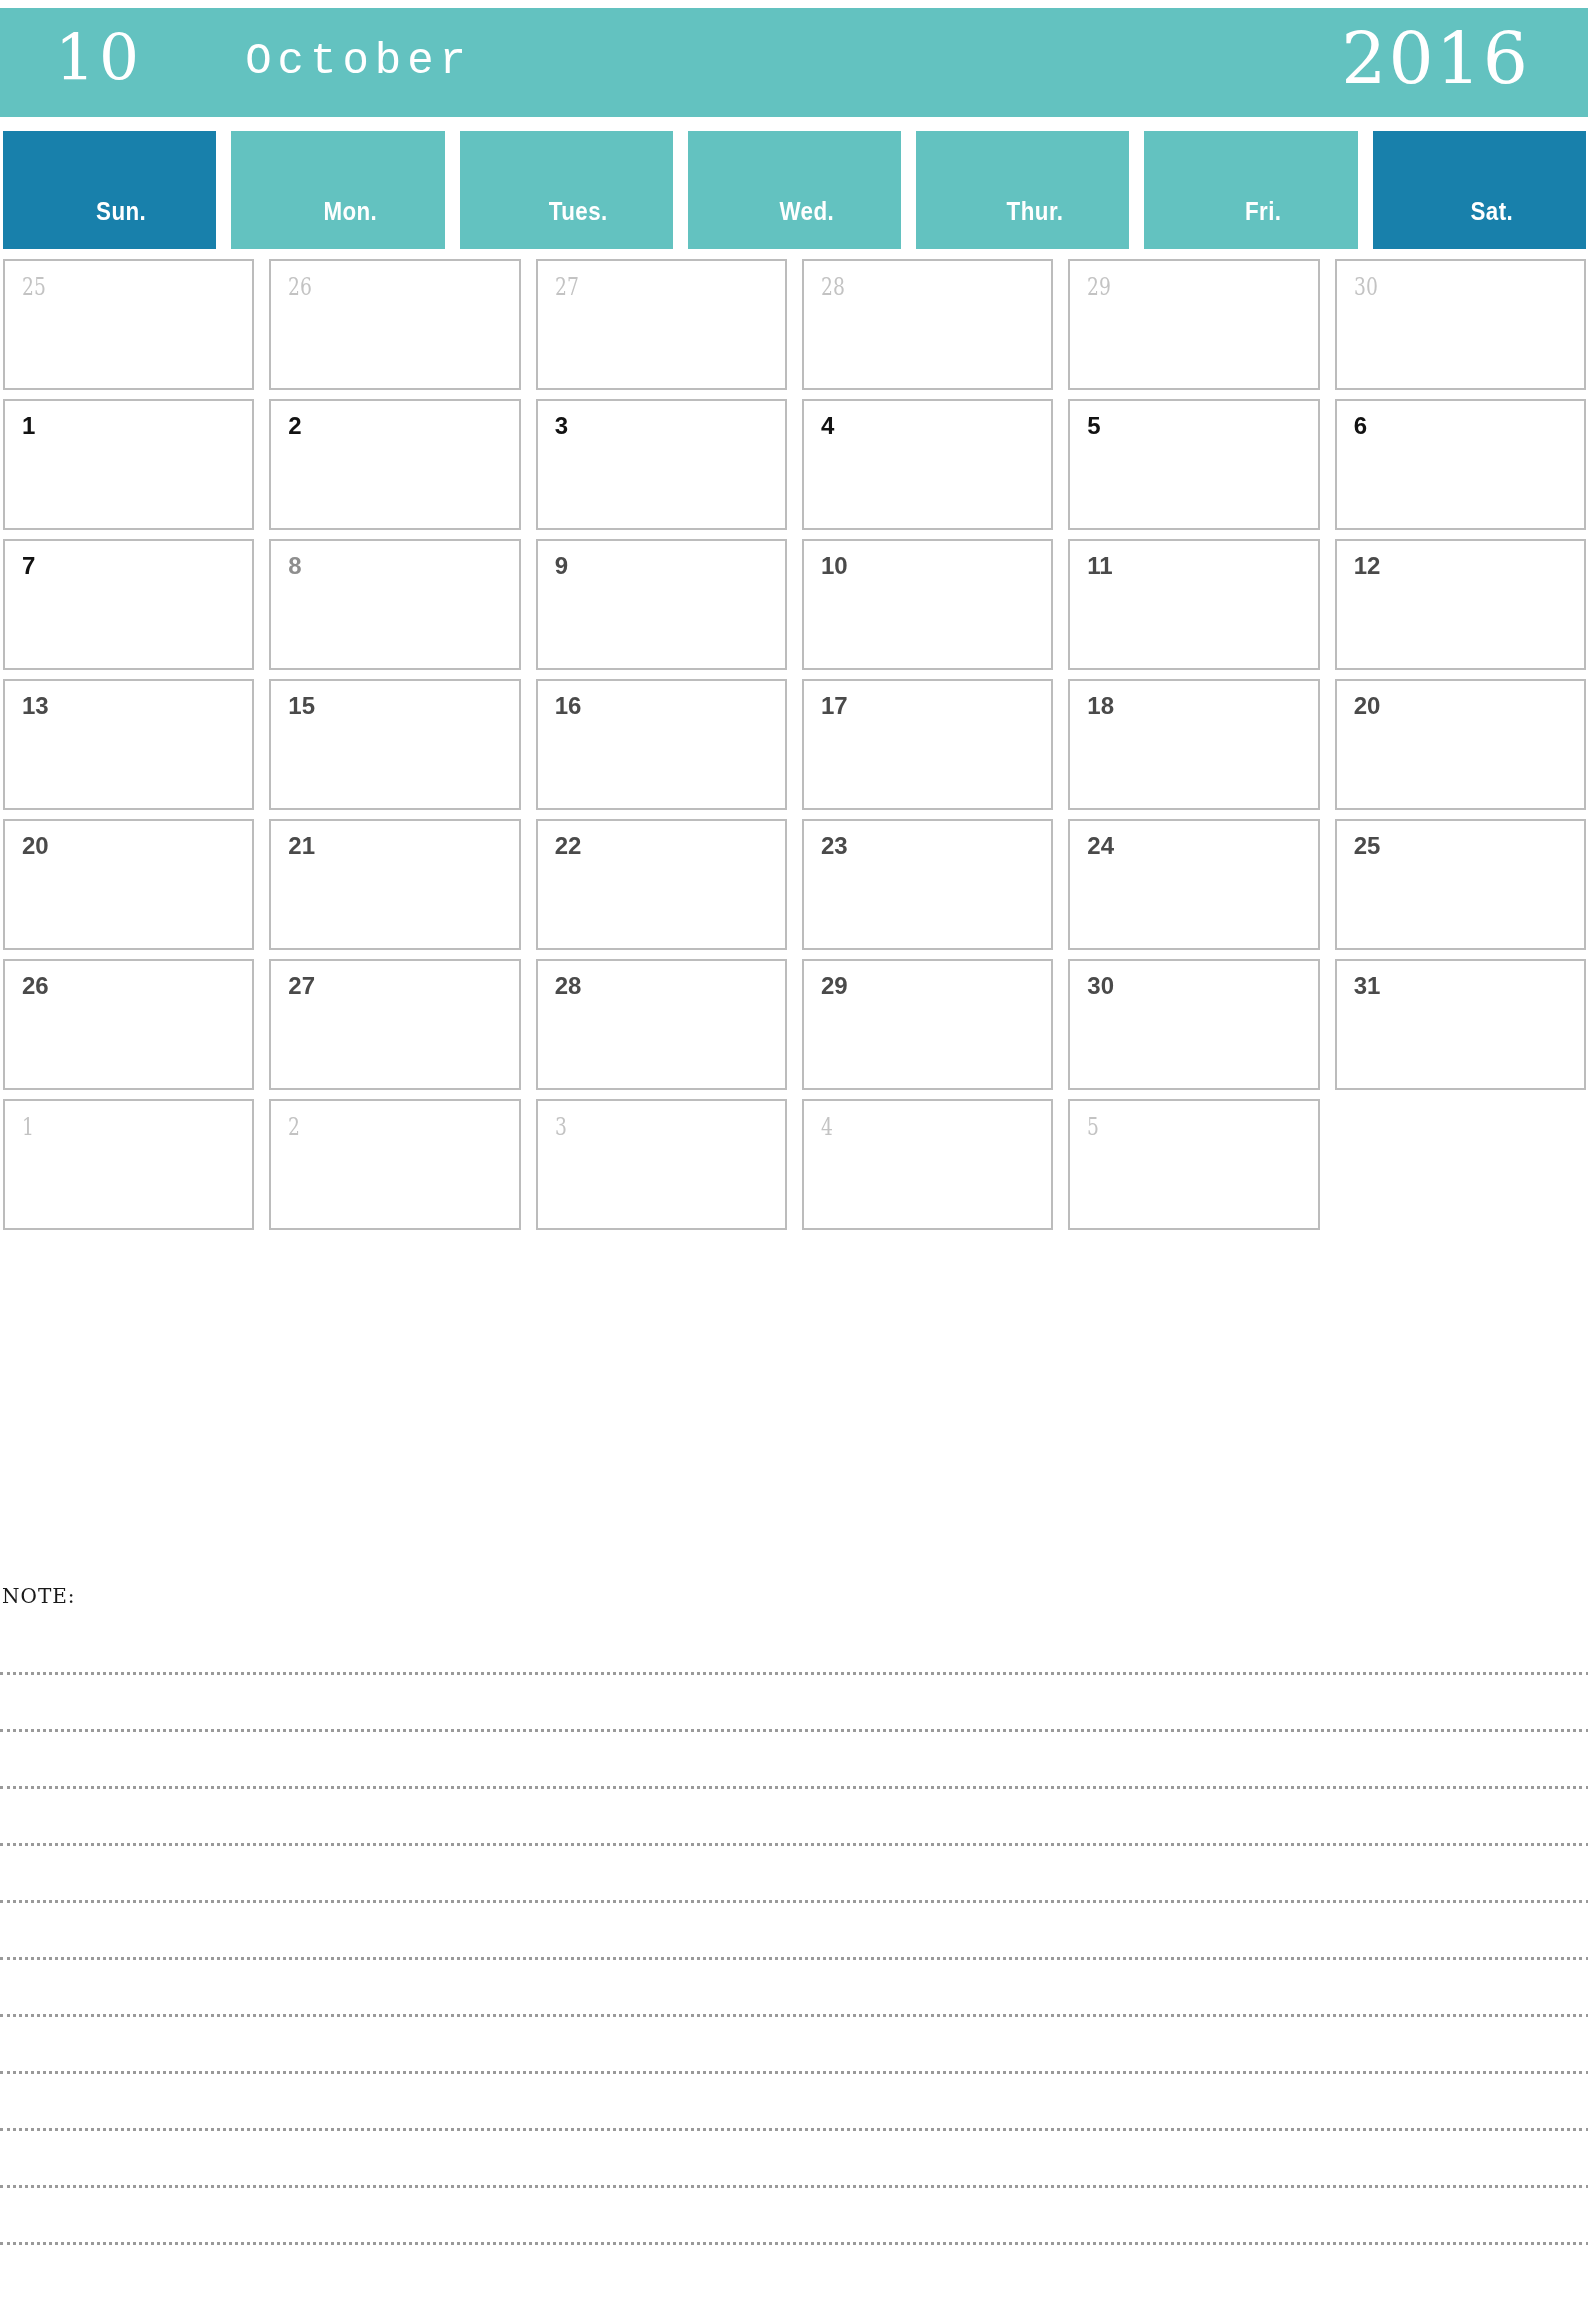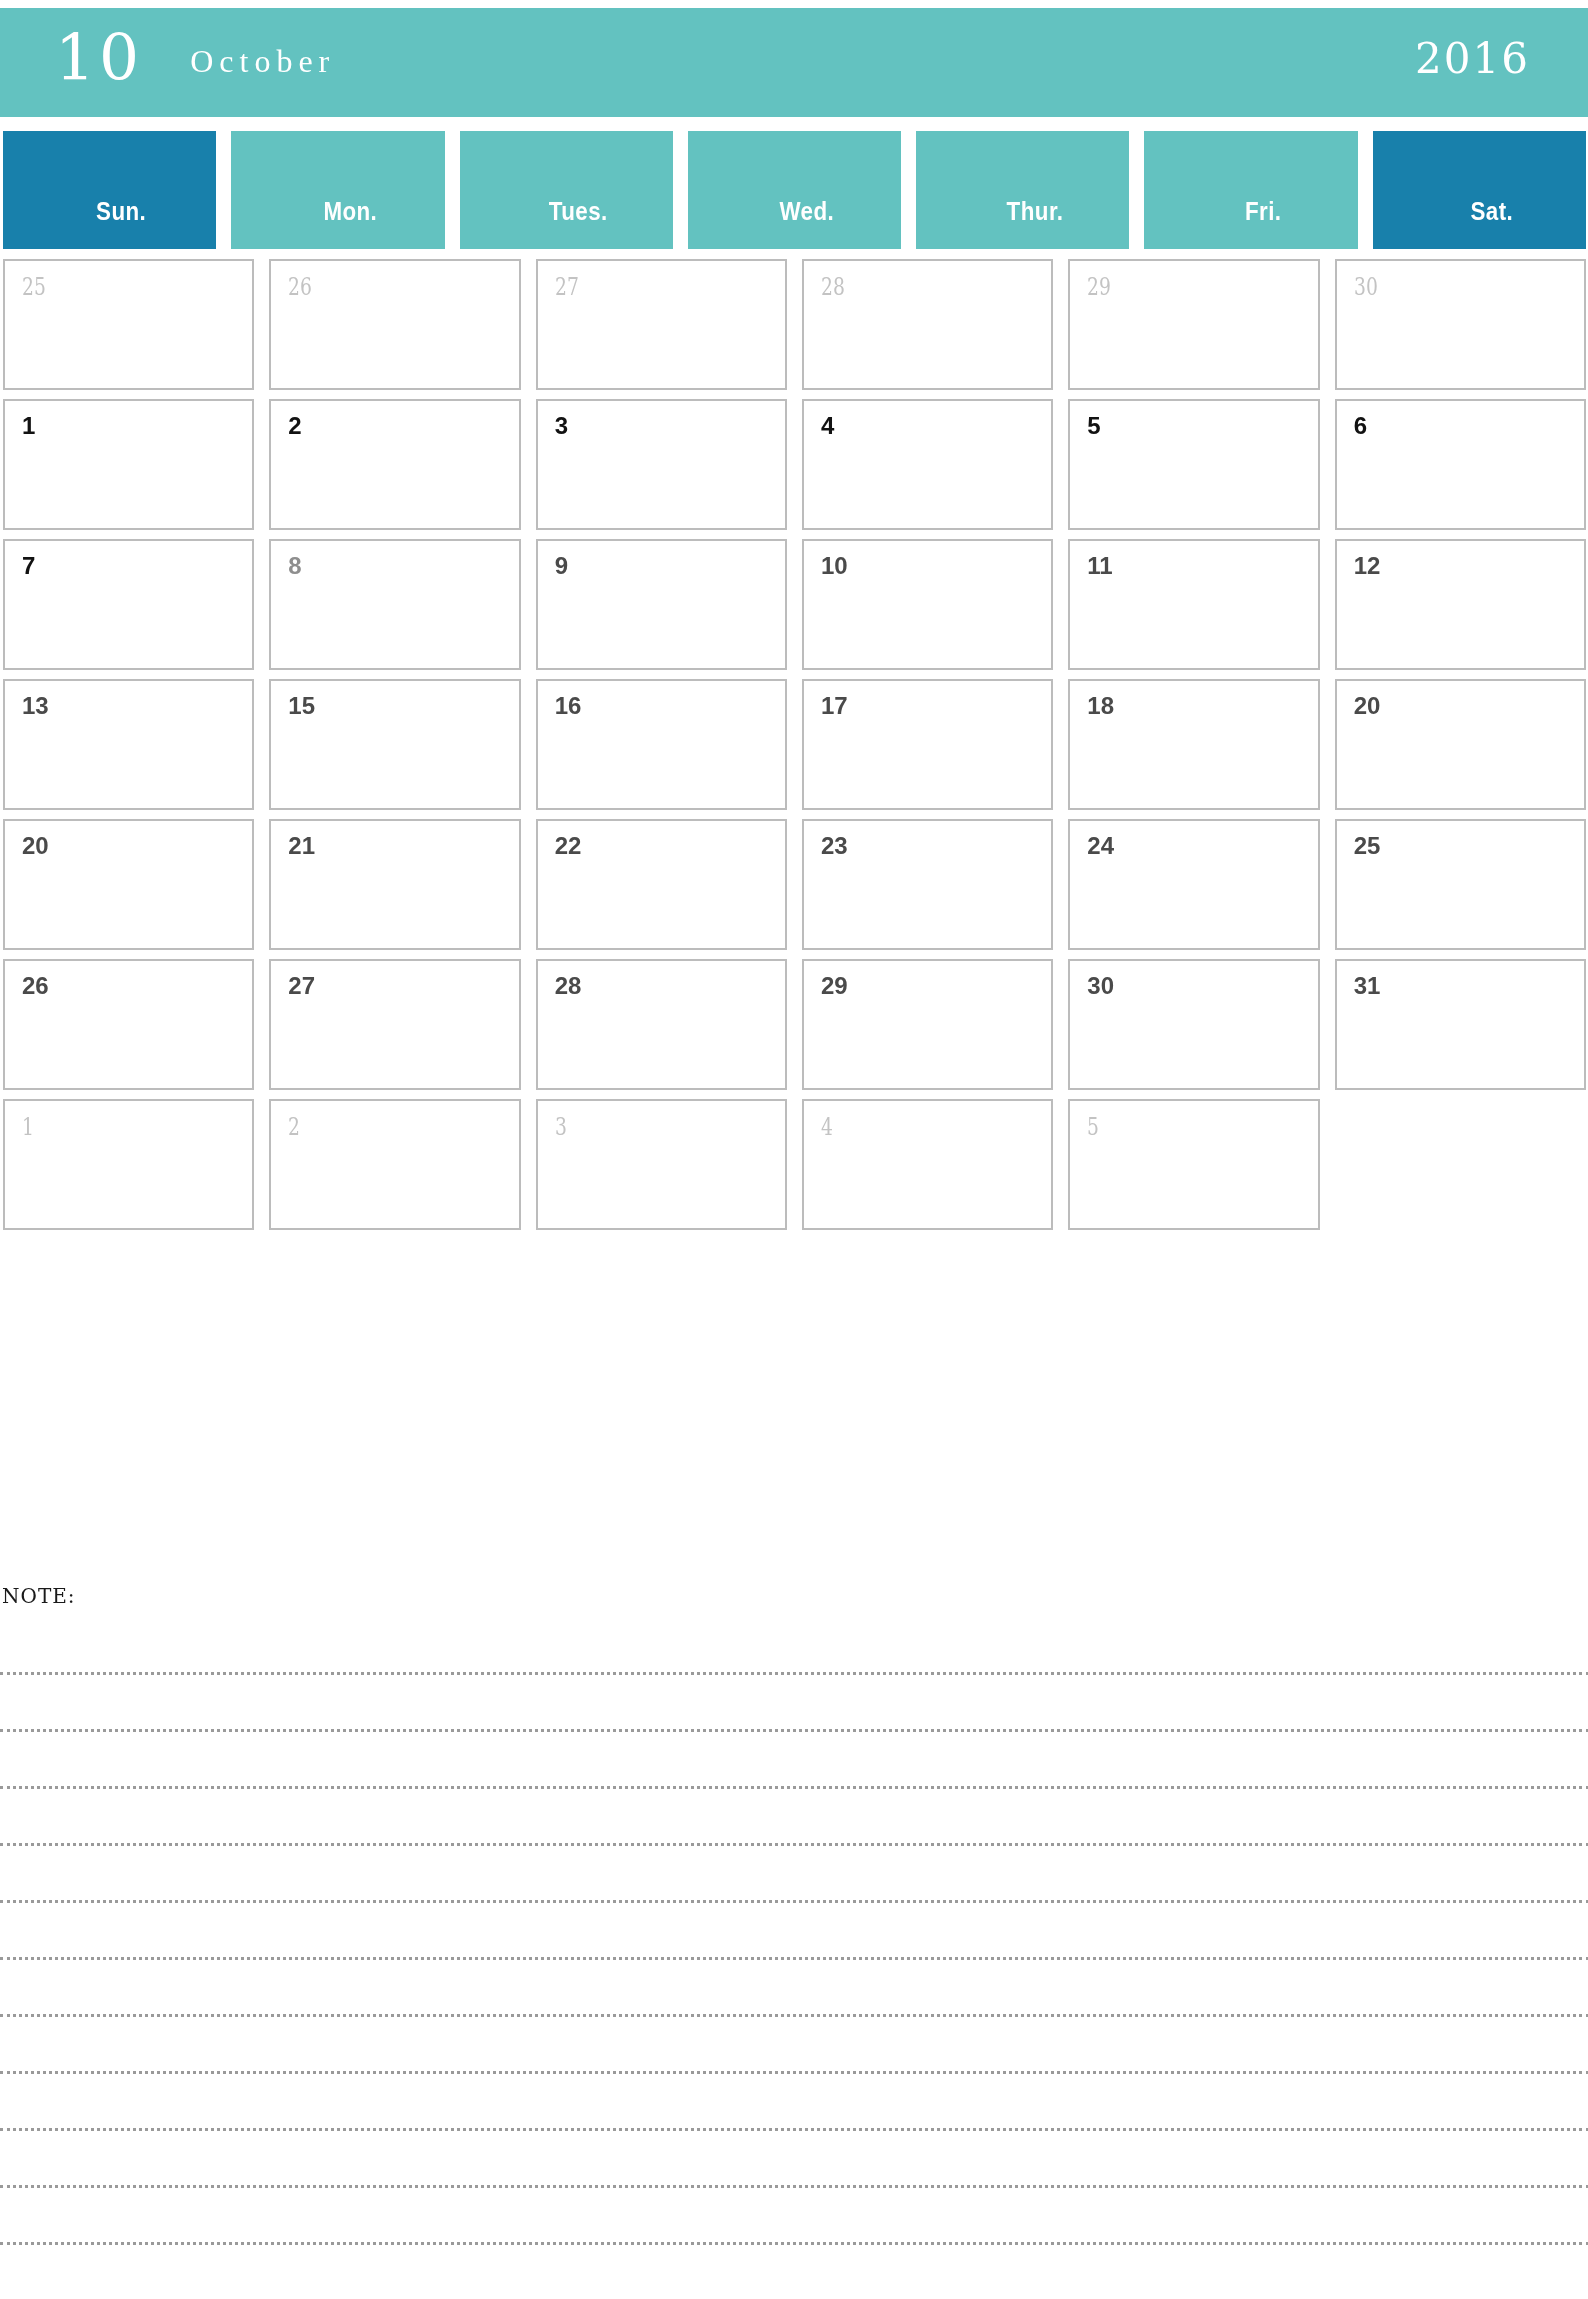--- a/index.html
+++ b/index.html
@@ -31,33 +31,33 @@
     font-size:63px;
     font-weight:400;
     letter-spacing:4px;
     margin-left:55px;
     line-height:1;
     position:relative;
     top:-4px;
   }
   .banner .month-name {
     color:#ffffff;
-    font-family:Liberation Serif, serif;
-    font-size:32px;
+    font-family:Liberation Mono, monospace;
+    font-size:44px;
     font-weight:400;
     letter-spacing:6px;
-    margin-left:47px;
+    margin-left:102px;
     line-height:1;
     position:relative;
     top:-2px;
   }
   .banner .year {
     color:#ffffff;
     font-family:"DejaVu Serif", serif;
-    font-size:42px;
+    font-size:71px;
     font-weight:400;
     letter-spacing:2px;
     margin-left:auto;
     margin-right:59px;
     line-height:1;
     position:relative;
     top:-4px;
   }
 
   

